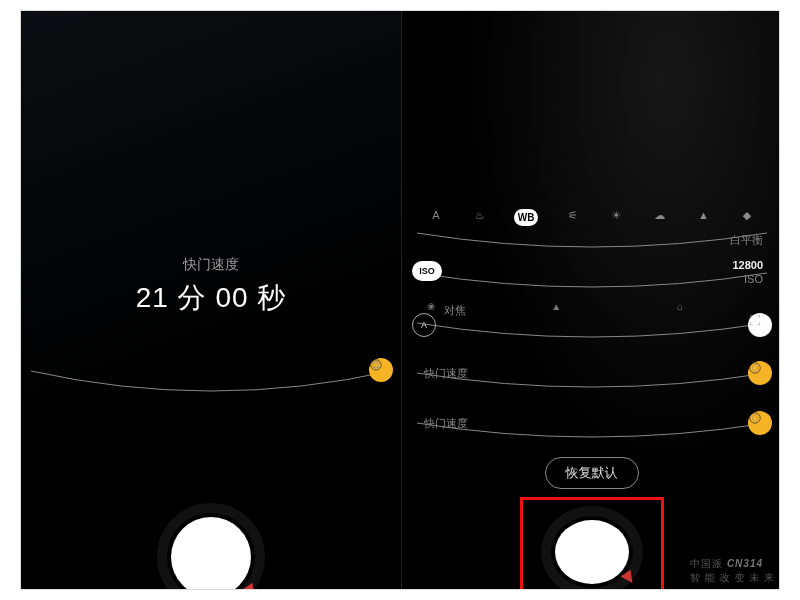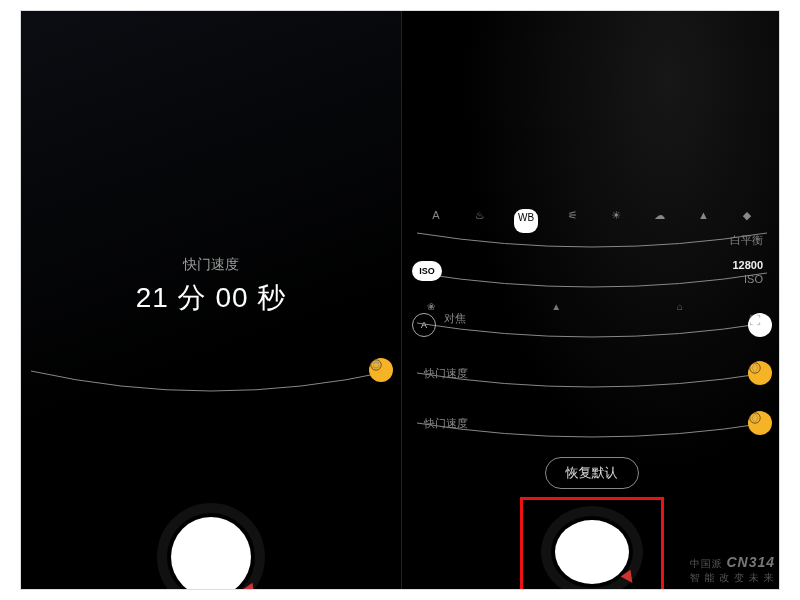--- a/index.html
+++ b/index.html
@@ -23,24 +23,24 @@
   .dial-wrap { position:absolute; left:50%; transform:translateX(-50%); bottom:-22px; width:108px; height:108px; }
   .dial-wrap.boxed { border:3px solid #e11; padding:6px 18px; bottom:-18px; width:144px; height:110px; }
   .dial { position:relative; width:100%; height:100%; }
   .dial .outer { position:absolute; inset:0; border-radius:50%; border:10px solid #111; }
   .dial .face  { position:absolute; inset:14px; border-radius:50%; background:#fff; }
   .dial .ptr   { position:absolute; width:0; height:0; border-left:6px solid transparent; border-right:6px solid transparent; border-top:12px solid #c33; right:8px; bottom:14px; transform:rotate(-35deg); }
   .reset-btn { position:absolute; left:50%; transform:translateX(-50%); bottom:100px; padding:6px 20px; border:1px solid #888; border-radius:18px; color:#ddd; font-size:13px; background:transparent; }
   
   .wb-icons { position:absolute; left:25px; right:25px; top:198px; height:20px; display:flex; justify-content:space-between; color:#888; font-size:11px; }
   .wb-icons span { width:18px; text-align:center; }
-  .wb-icons .sel { width:24px; height:24px; line-height:18px; border-radius:9px; background:#fff; color:#000; font-weight:400; font-size:10px; }
+  .wb-icons .sel { width:24px; height:17px; line-height:18px; border-radius:9px; background:#fff; color:#000; font-weight:700; font-size:10px; }
   .focus-icons { position:absolute; left:25px; right:40px; top:290px; height:16px; display:flex; justify-content:space-between; color:#777; font-size:10px; }
   .watermark { position:absolute; right:6px; bottom:4px; color:#555; font-size:10px; letter-spacing:1px; font-family: Arial; }
-  .watermark b { color:#777; font-size:14px; font-style:italic; }
+  .watermark b { color:#777; font-size:10px; font-style:italic; }
 </style>
 </head>
 <body>
 
 <div class="frame">
 
   <div class="left">
     <div class="shutter-label">快门速度</div>
     <div class="shutter-value">21 分 00 秒</div>
 
@@ -105,21 +105,21 @@
       <svg width="380" height="40">
           <path d="M15 12 Q190 40 365 12"></path>
         </svg>
       <div class="knob ring" style="left:10px; top:2px;">A</div>
       <div class="knob white" style="right:10px; top:2px;">
         <svg viewBox="0 0 24 24" stroke="#000" stroke-width="2" fill="none">
             <path d="M4 8 V4 H8 M16 4 H20 V8 M20 16 V20 H16 M8 20 H4 V16"></path>
           </svg>
       </div>
     </div>
-    <div class="arc-label-l" style="left:42px; top:300px;">对焦</div>
+    <div class="arc-label-l" style="left:42px; top:292px;">对焦</div>
 
     <div class="arc" style="left:0; top:350px; width:380px; height:40px;">
       <svg width="380" height="40">
           <path d="M15 12 Q190 40 365 12"></path>
         </svg>
       <div class="knob amber" style="right:10px; top:0;">
         <svg viewBox="0 0 24 24">
             <circle cx="12" cy="12" r="9" fill="none" stroke="#2b1b00" stroke-width="1"></circle>
             <path d="M12 3 L17 12 L12 21 L7 12 Z" stroke="#2b1b00" stroke-width="1" fill="none"></path>
           </svg>

